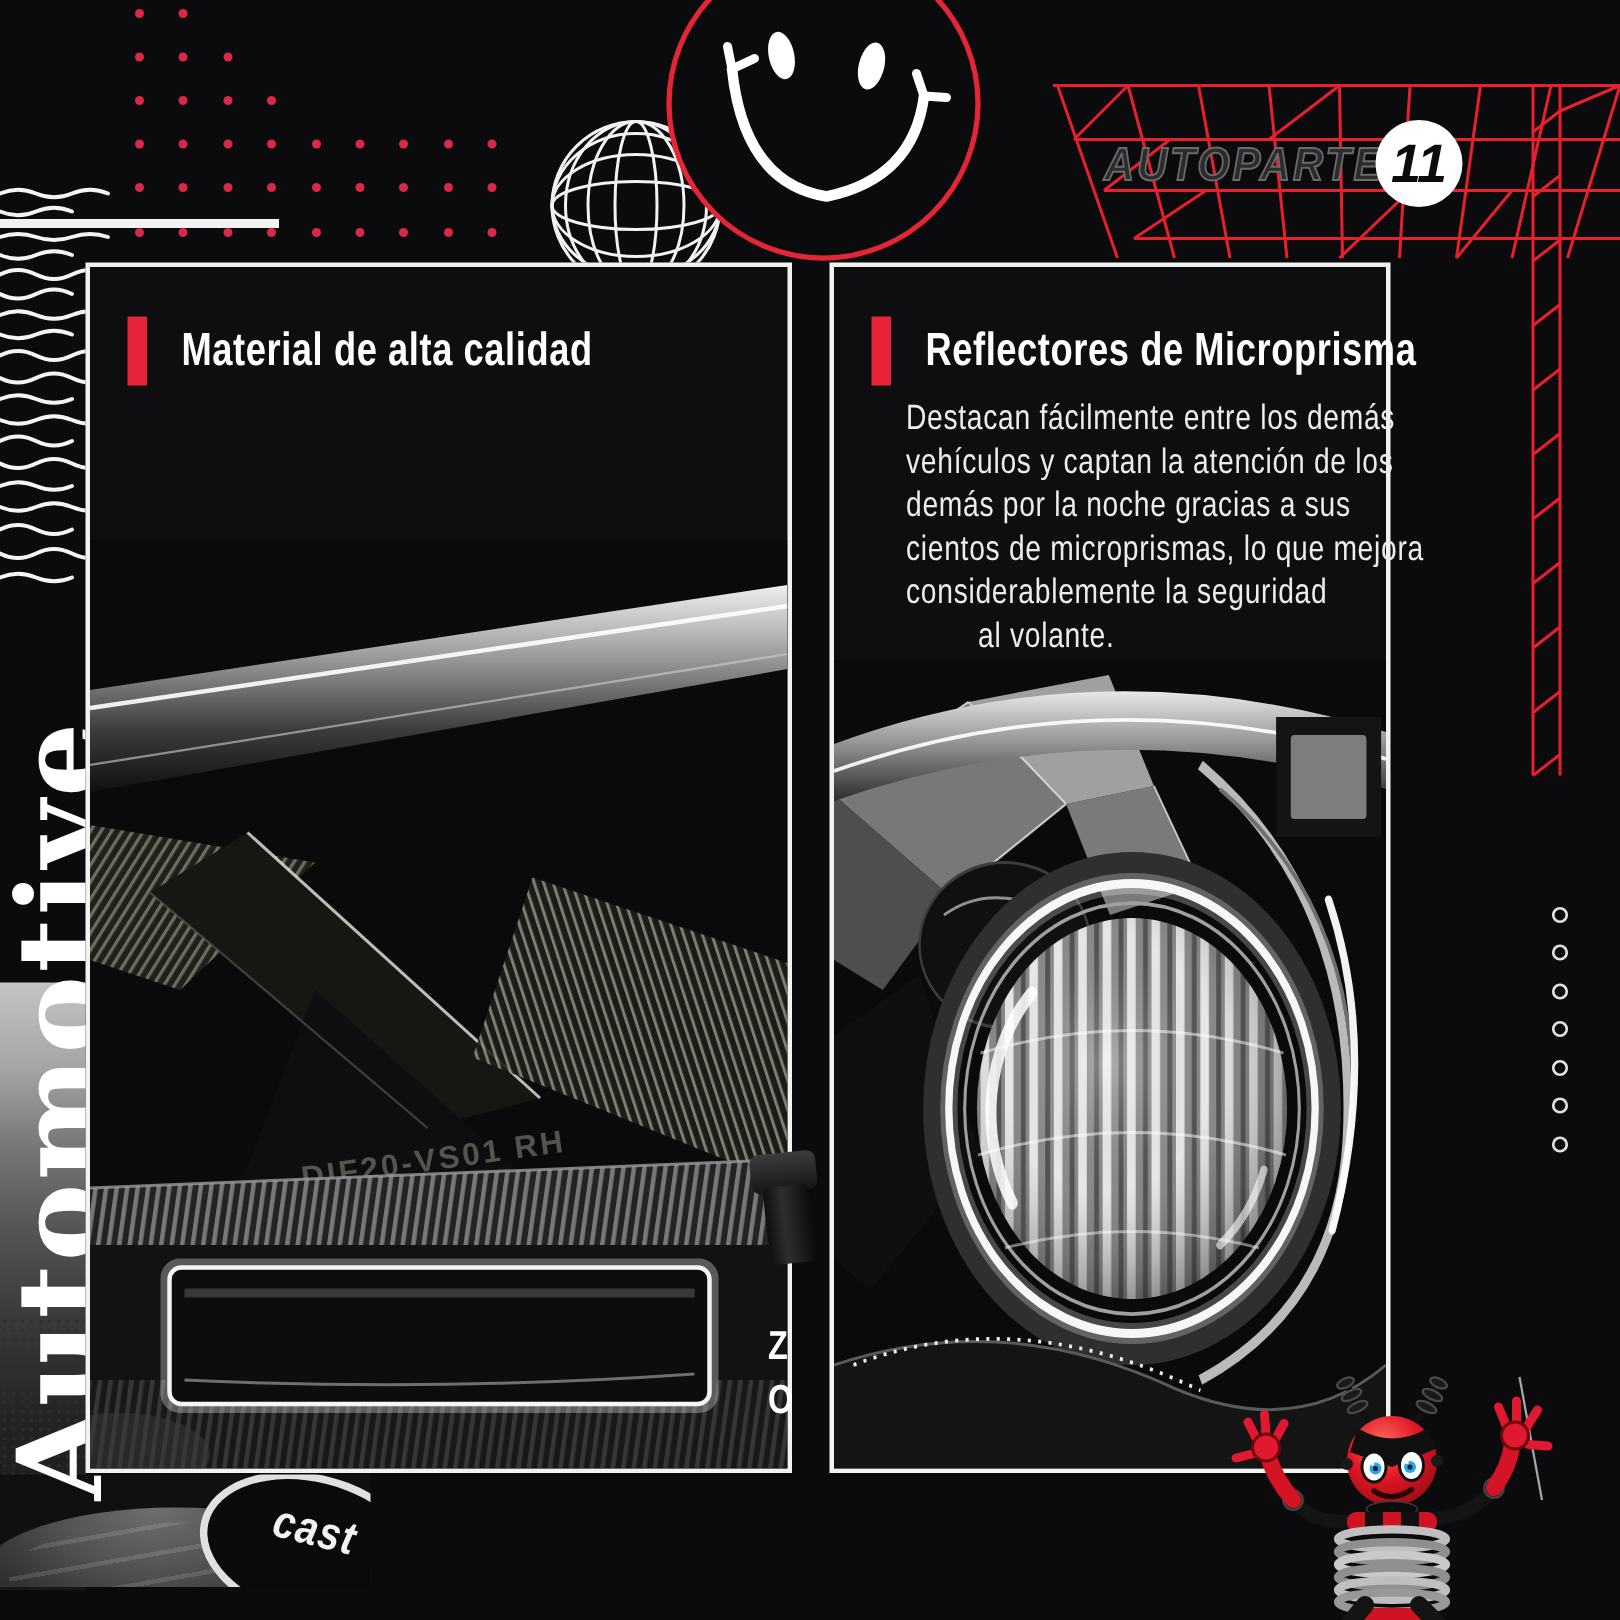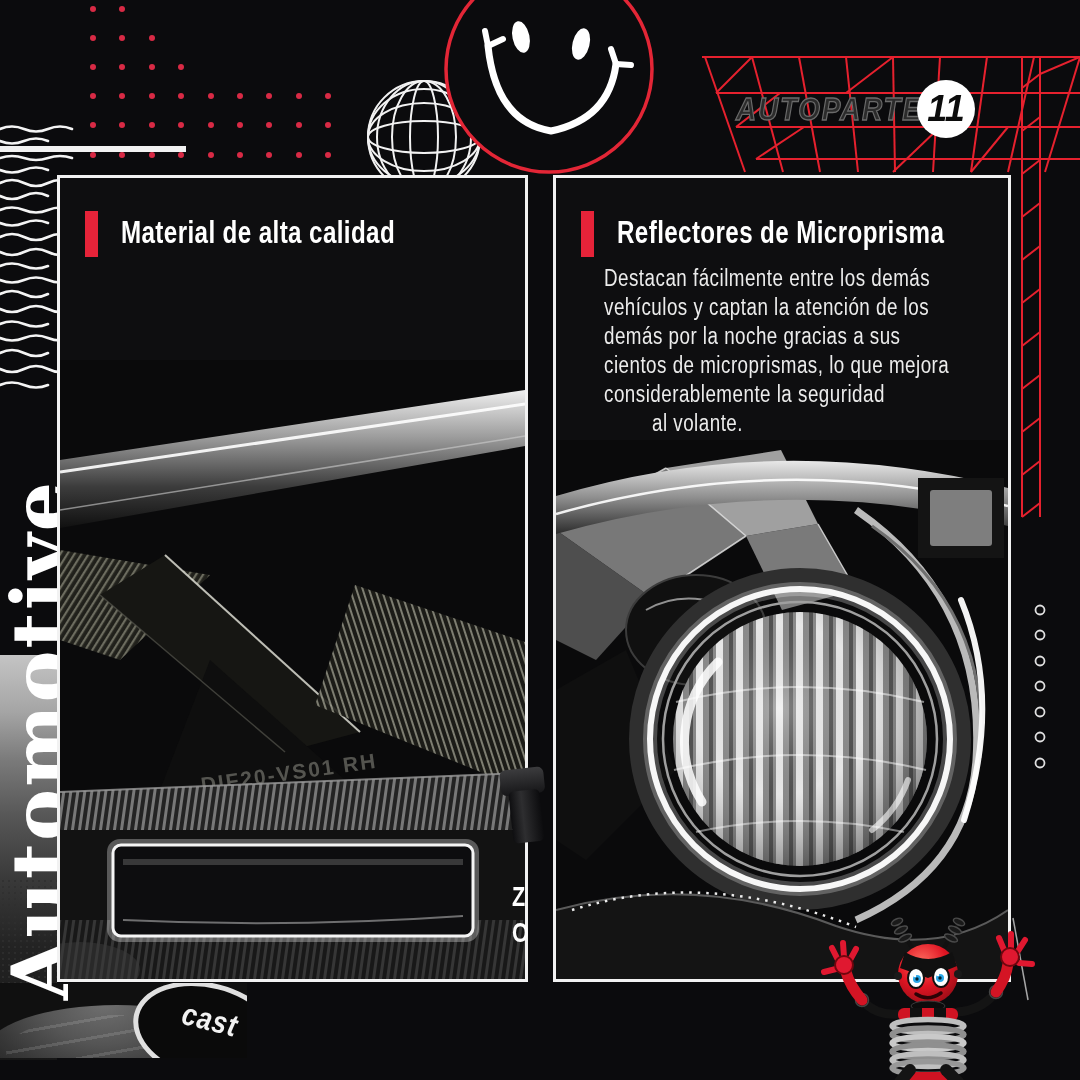--- a/index.html
+++ b/index.html
@@ -3,21 +3,21 @@
 <meta charset="utf-8">
 <style>
   html,body{margin:0;padding:0;background:#000;}
   #stage{position:relative;width:1080px;height:1080px;margin:0 auto;background:#0b0b0d;
          overflow:hidden;font-family:"Liberation Sans",sans-serif;}
   .abs{position:absolute;}
   
   .panel{position:absolute;top:175px;height:807px;border:3px solid #f2f2f2;
          background:#0e0e10;box-sizing:border-box;z-index:30;}
   #panel-left{left:57px;width:471px;}
-  #panel-right{left:553px;width:458px;}
+  #panel-right{left:553px;width:374px;}
   .p-text{position:absolute;top:30px;left:25px;right:10px;}
   .p-head{display:flex;align-items:center;gap:23px;}
   .redbar{width:13px;height:46px;background:#e62339;flex:0 0 13px;margin-top:3px;}
   .p-title{font-weight:bold;font-size:31px;line-height:46px;color:#ffffff;white-space:nowrap;
            letter-spacing:.5px;transform:scaleX(.78);transform-origin:left center;}
   .p-body{margin-top:7px;margin-left:23px;}
   .bline{display:block;white-space:nowrap;font-size:23.5px;line-height:29px;letter-spacing:.6px;
          color:#ececec;transform:scaleX(.8);transform-origin:left top;}
   .indent{margin-left:48px;}
   .photo{position:absolute;left:0;right:0;bottom:0;overflow:hidden;}

